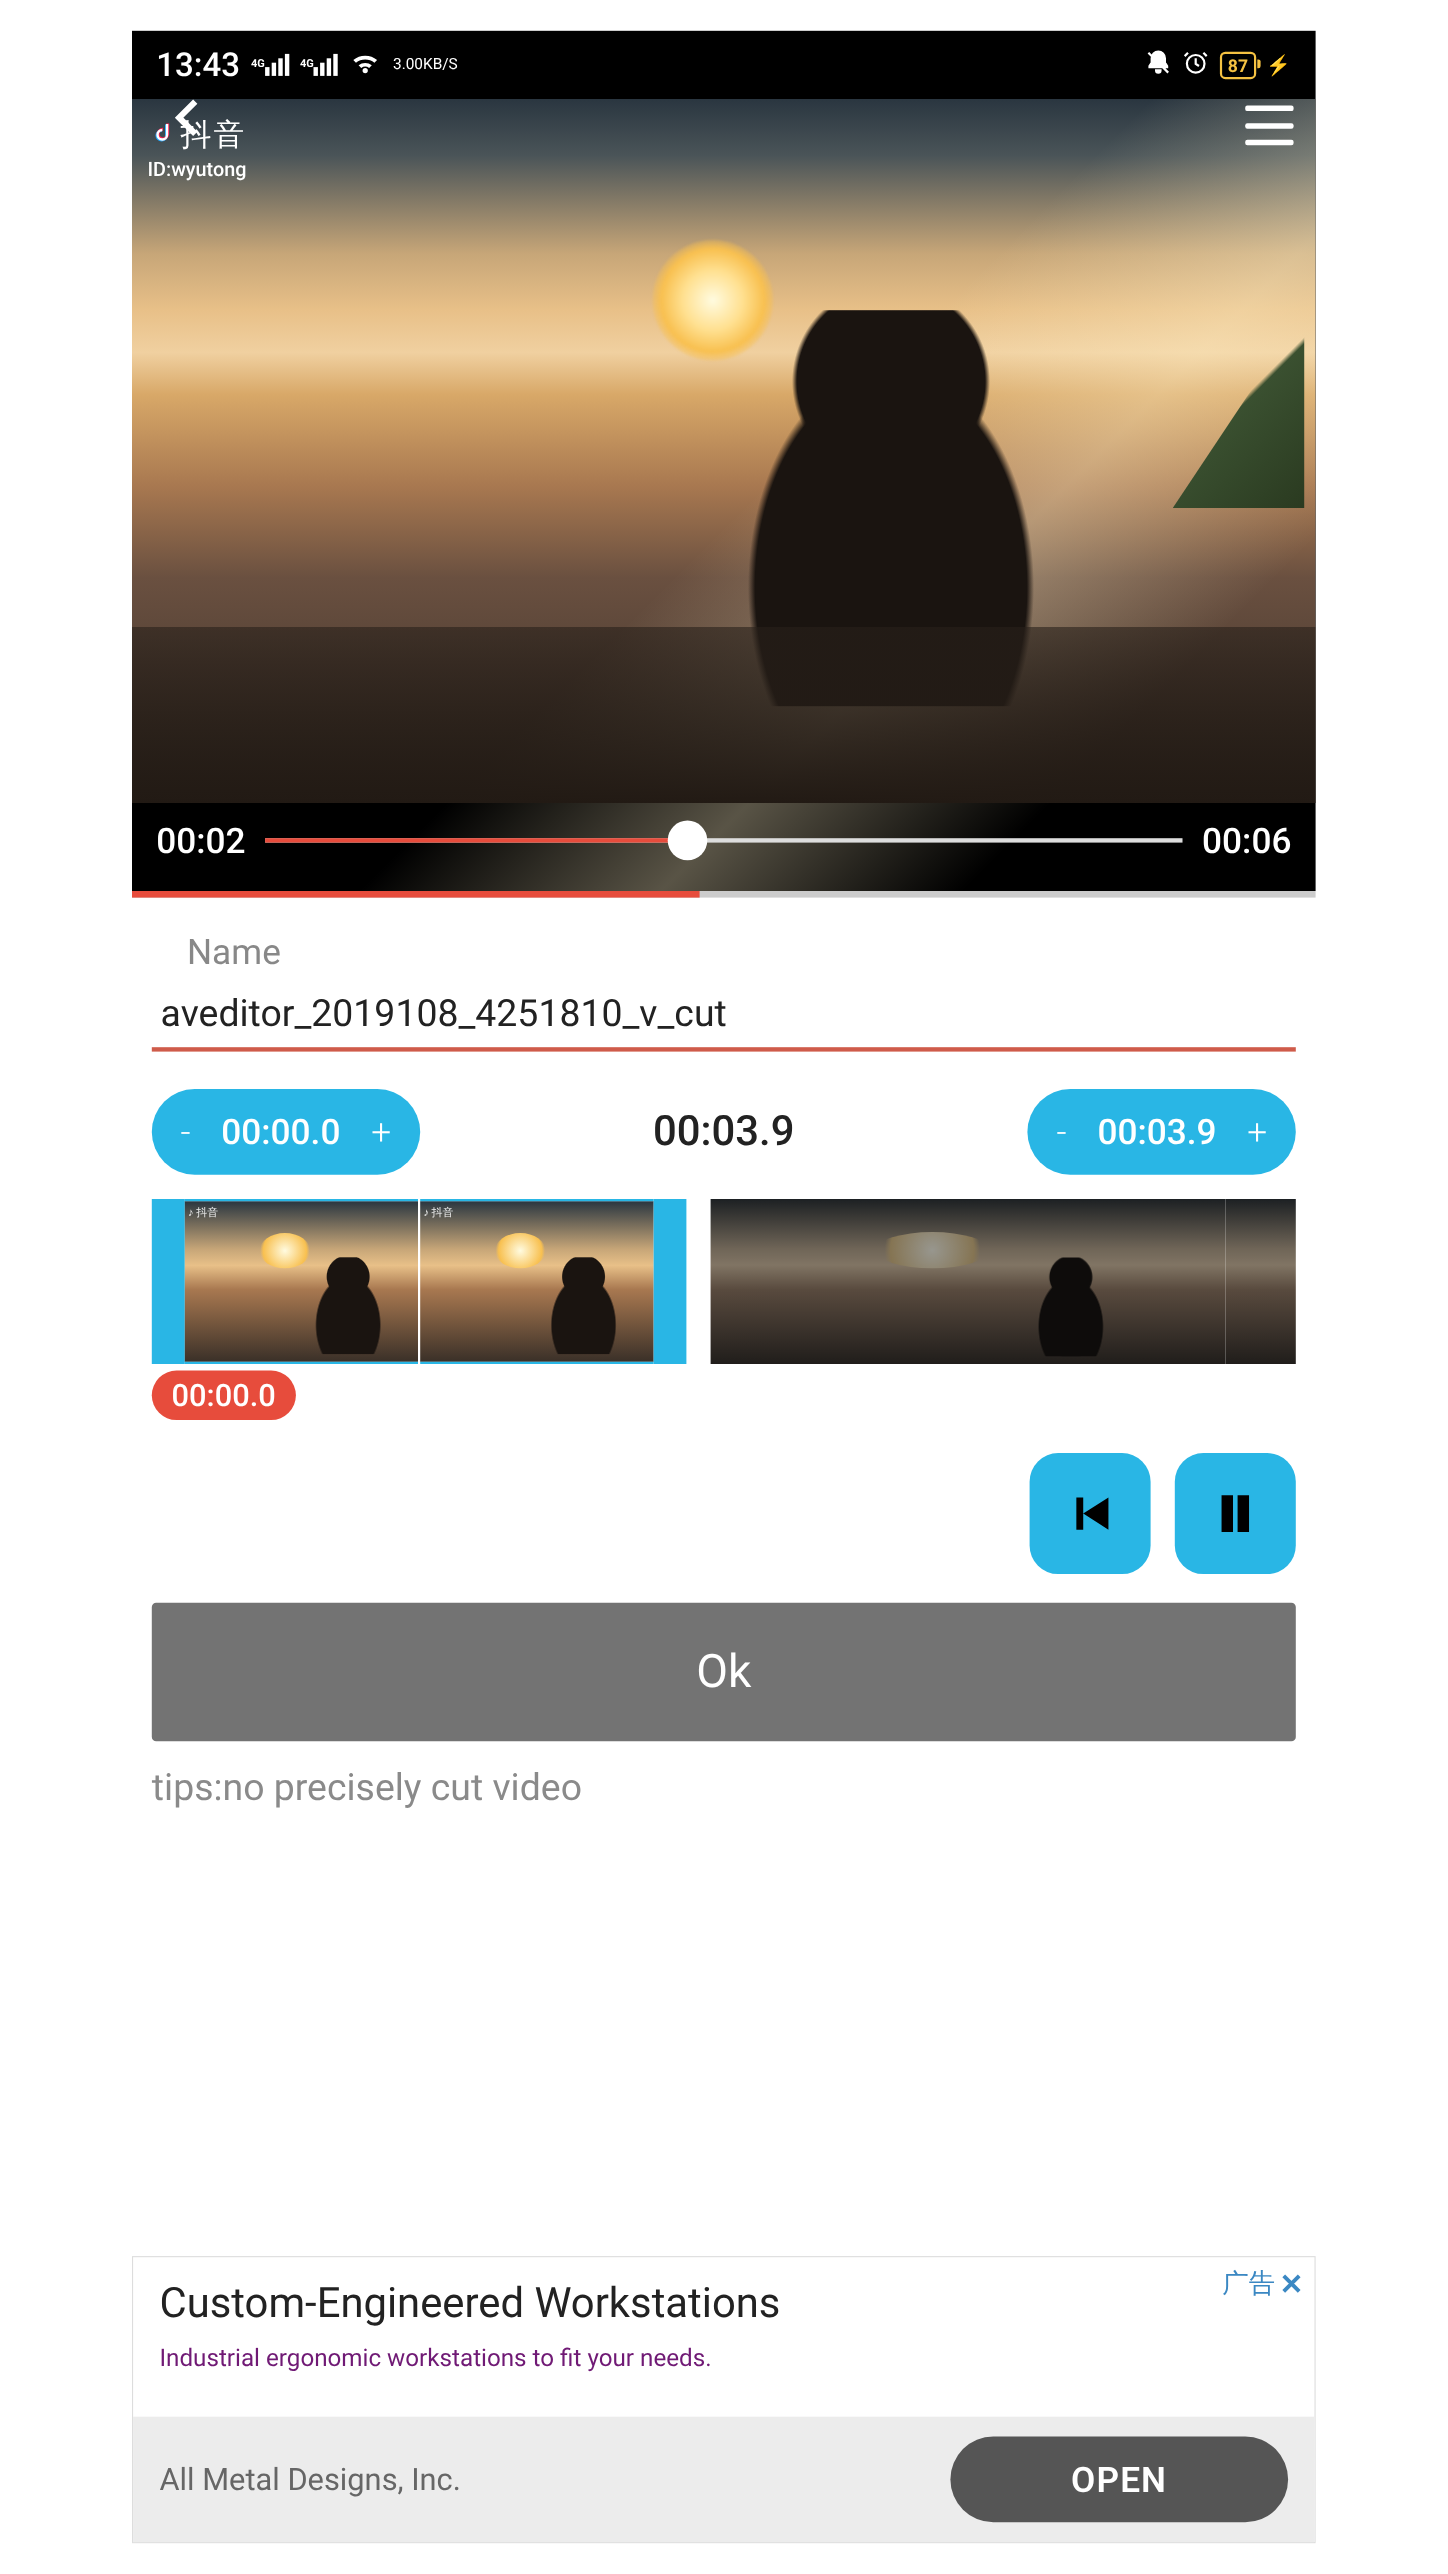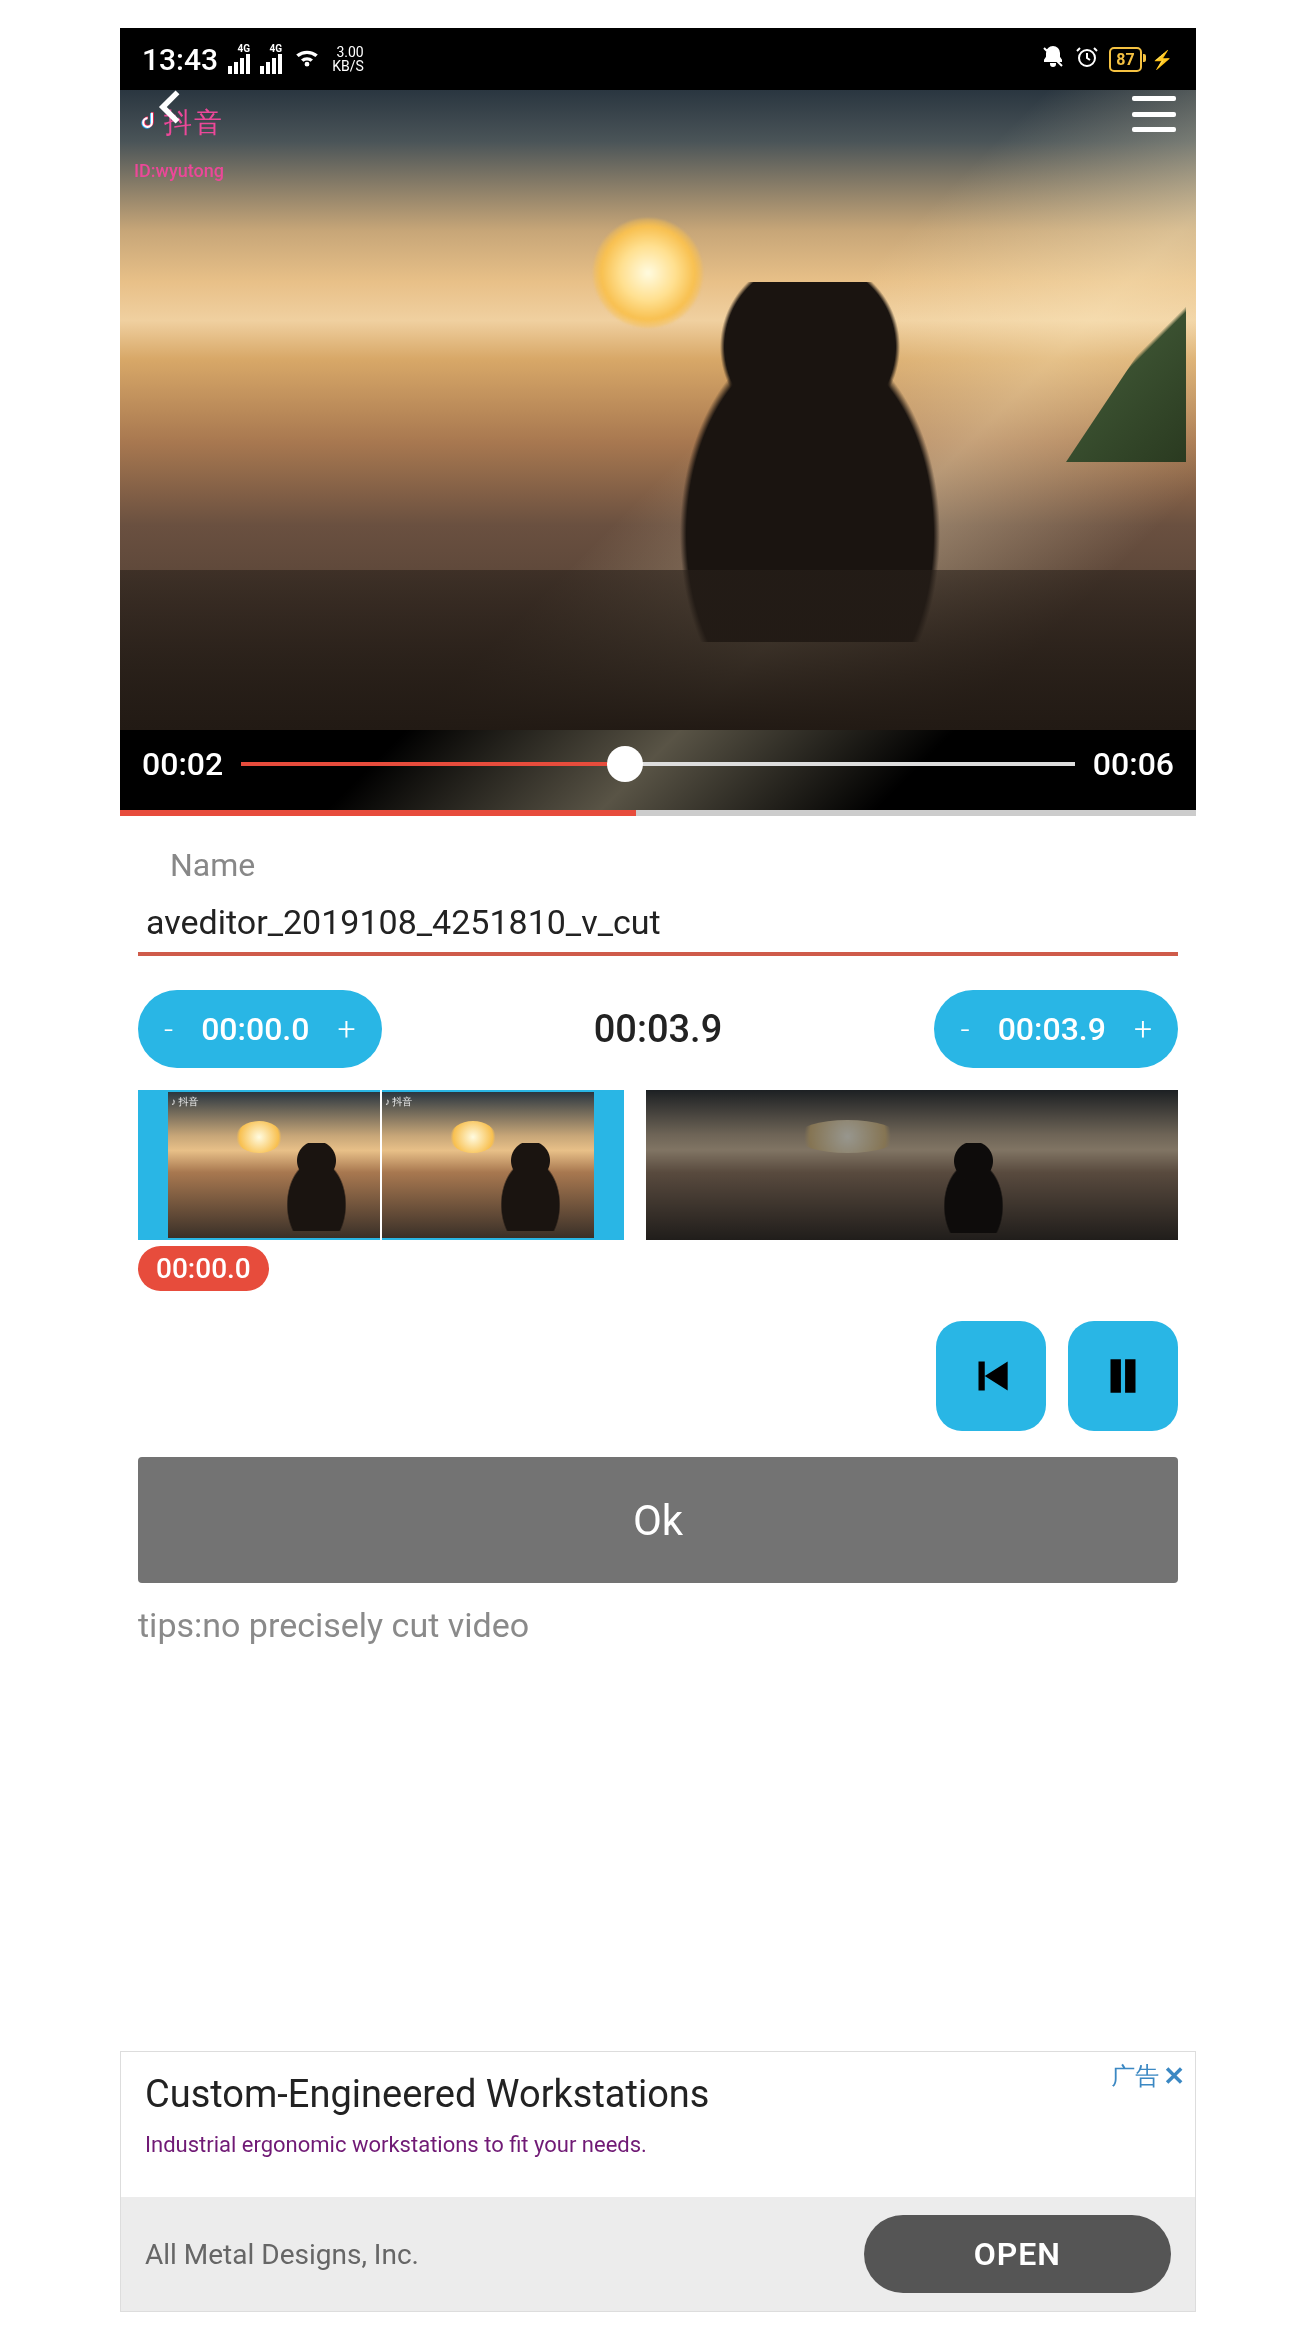--- a/index.html
+++ b/index.html
@@ -7,41 +7,41 @@
 .frame{width:1316px;height:1796px;background:#fff;padding:0 120px;position:relative}
 .shot{position:absolute;left:120px;top:28px;width:1076px;height:2284px;background:#fff;display:flex;flex-direction:column}
 
 
 .stat{height:62px;background:#000;display:flex;align-items:center;justify-content:space-between;padding:0 22px;color:#fff}
 .stat .l,.stat .r{display:flex;align-items:center;gap:10px}
 .time{font-size:30px;font-weight:500}
 .sig{display:inline-flex;align-items:flex-end;gap:2px}
 .sig i{width:4px;background:#fff;display:inline-block}
 .sig i:nth-child(1){height:8px}.sig i:nth-child(2){height:12px}.sig i:nth-child(3){height:16px}.sig i:nth-child(4){height:20px}
-.sub{font-size:12px;line-height:1;color:#fff;display:flex;flex-direction:column;align-items:flex-end}
+.sub{font-size:12px;line-height:1;color:#fff;display:flex;align-items:center}
 .sub b{font-size:10px;font-weight:700}
 .kbs{font-size:14px;line-height:1}
 .batt{border:2px solid #f5c242;border-radius:5px;padding:1px 5px;font-size:16px;color:#f5c242;font-weight:700;position:relative}
 .batt::after{content:"";position:absolute;right:-6px;top:5px;width:3px;height:8px;background:#f5c242;border-radius:0 2px 2px 0}
 .bolt{font-size:18px;color:#fff}
 
 
 .player{height:720px;background:#000;position:relative;overflow:hidden}
 .video{position:absolute;inset:0 0 80px 0;background:linear-gradient(180deg,#2a3640 0%,#4a5458 8%,#c7a678 22%,#e8c088 30%,#f0d0a0 36%,#d8a868 42%,#a87850 55%,#6a5040 68%,#3a3028 100%)}
 
 .sun{position:absolute;left:44%;top:20%;width:110px;height:110px;border-radius:50%;background:radial-gradient(circle,#fffbe0 0%,#ffe090 35%,#f8c050 60%,rgba(248,192,80,0) 75%);filter:blur(1px)}
 .flare{position:absolute;left:-10%;top:-10%;width:160%;height:160%;background:linear-gradient(135deg,rgba(255,255,255,0) 40%,rgba(255,240,200,.35) 50%,rgba(255,255,255,0) 60%)}
 
 .person{position:absolute;left:52%;top:30%;width:260px;height:360px;background:radial-gradient(ellipse 90px 90px at 50% 18%,#1a1410 0%,#1a1410 95%,transparent 100%),radial-gradient(ellipse 130px 200px at 50% 70%,#1a1410 0%,#1a1410 95%,transparent 100%)}
 
 .rocks{position:absolute;bottom:0;left:0;right:0;height:160px;background:linear-gradient(180deg,rgba(40,32,26,.6) 0%,#221a14 100%)}
 
 .tent{position:absolute;right:10px;top:30%;width:120px;height:180px;background:linear-gradient(135deg,transparent 48%,#3a5030 50%,#2a3a20 100%);clip-path:polygon(100% 0,100% 100%,0 100%)}
 
-.wm{position:absolute;left:14px;top:14px;color:#ec4899;display:flex;flex-direction:column;gap:18px}
+.wm{position:absolute;left:14px;top:14px;color:#ffffff;display:flex;flex-direction:column;gap:2px}
 .wm-bar{display:flex;align-items:center;gap:4px}
 .wm .name{font-size:28px;font-weight:500;letter-spacing:2px}
 .wm .id{font-size:18px;font-weight:500}
 .dyicon{width:26px;height:26px;display:inline-block}
 
 .back{position:absolute;left:30px;top:-5px;color:#fff;z-index:3}
 .back svg{width:44px;height:44px}
 
 .ham{position:absolute;right:20px;top:6px;width:44px;height:36px;display:flex;flex-direction:column;justify-content:space-between;z-index:3}
 .ham i{height:5px;background:#fff;border-radius:2px}

